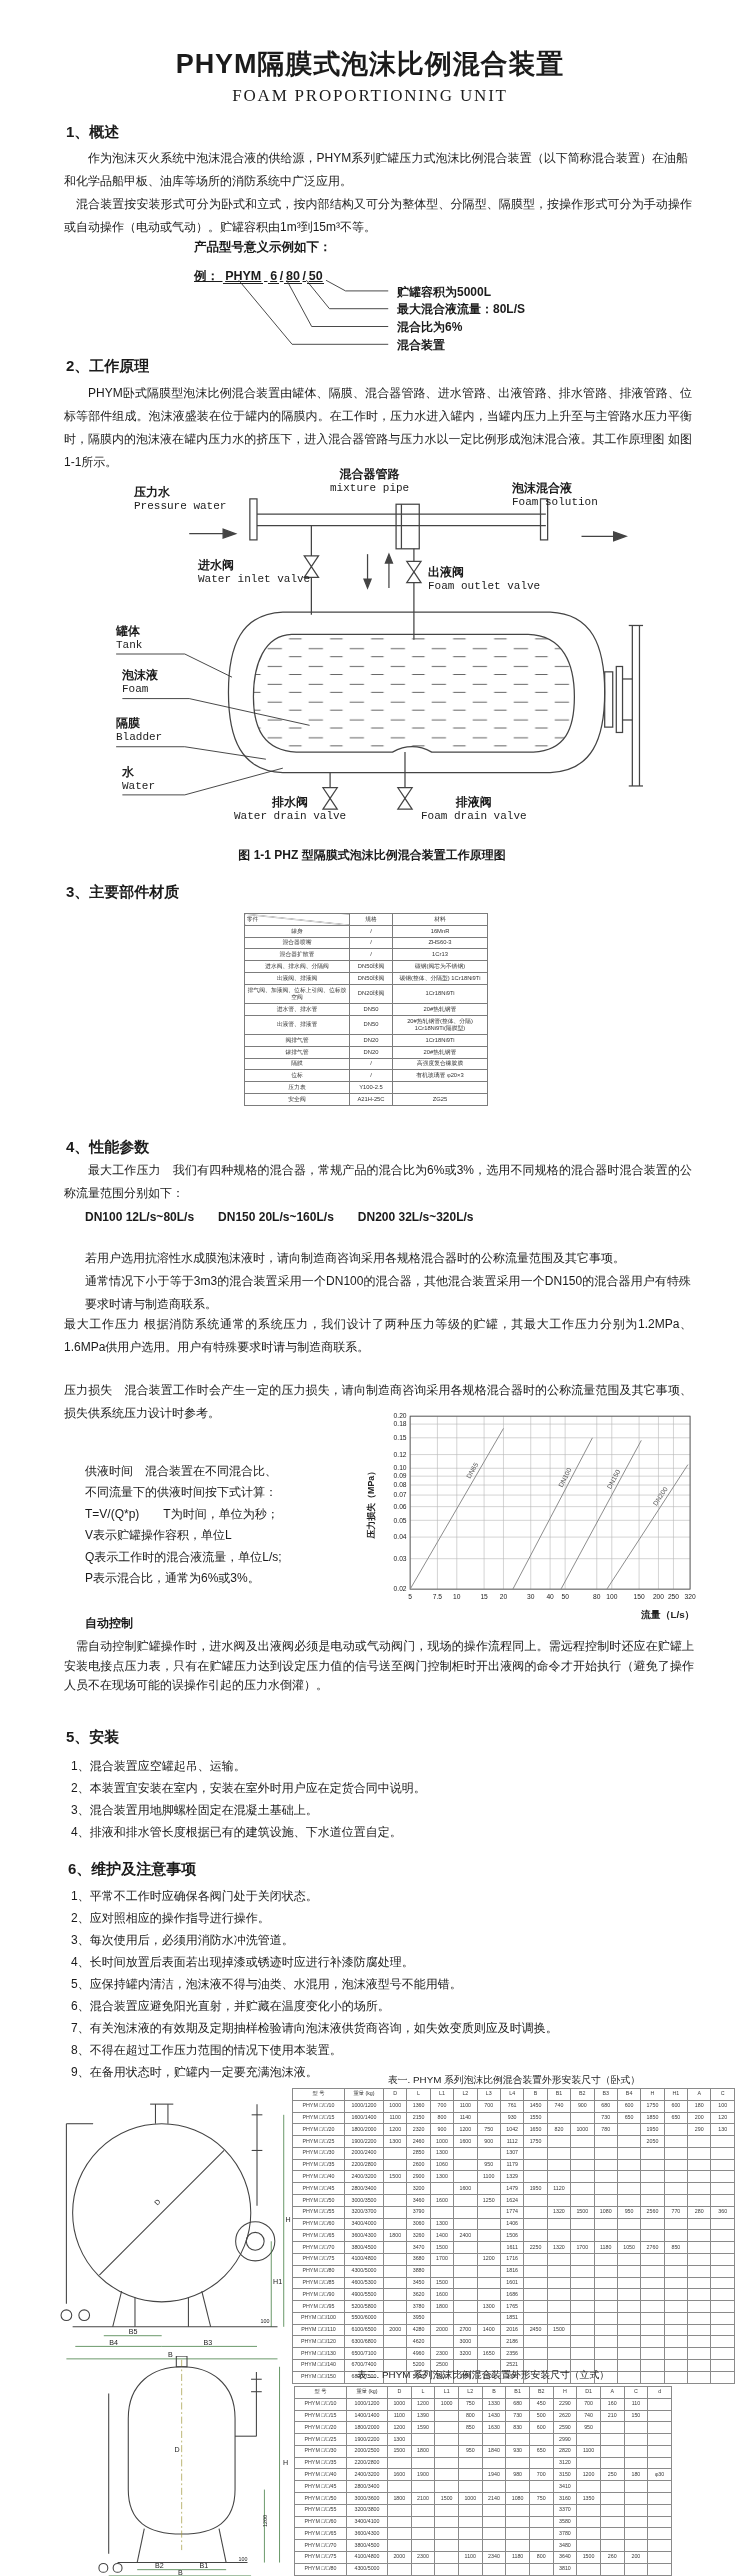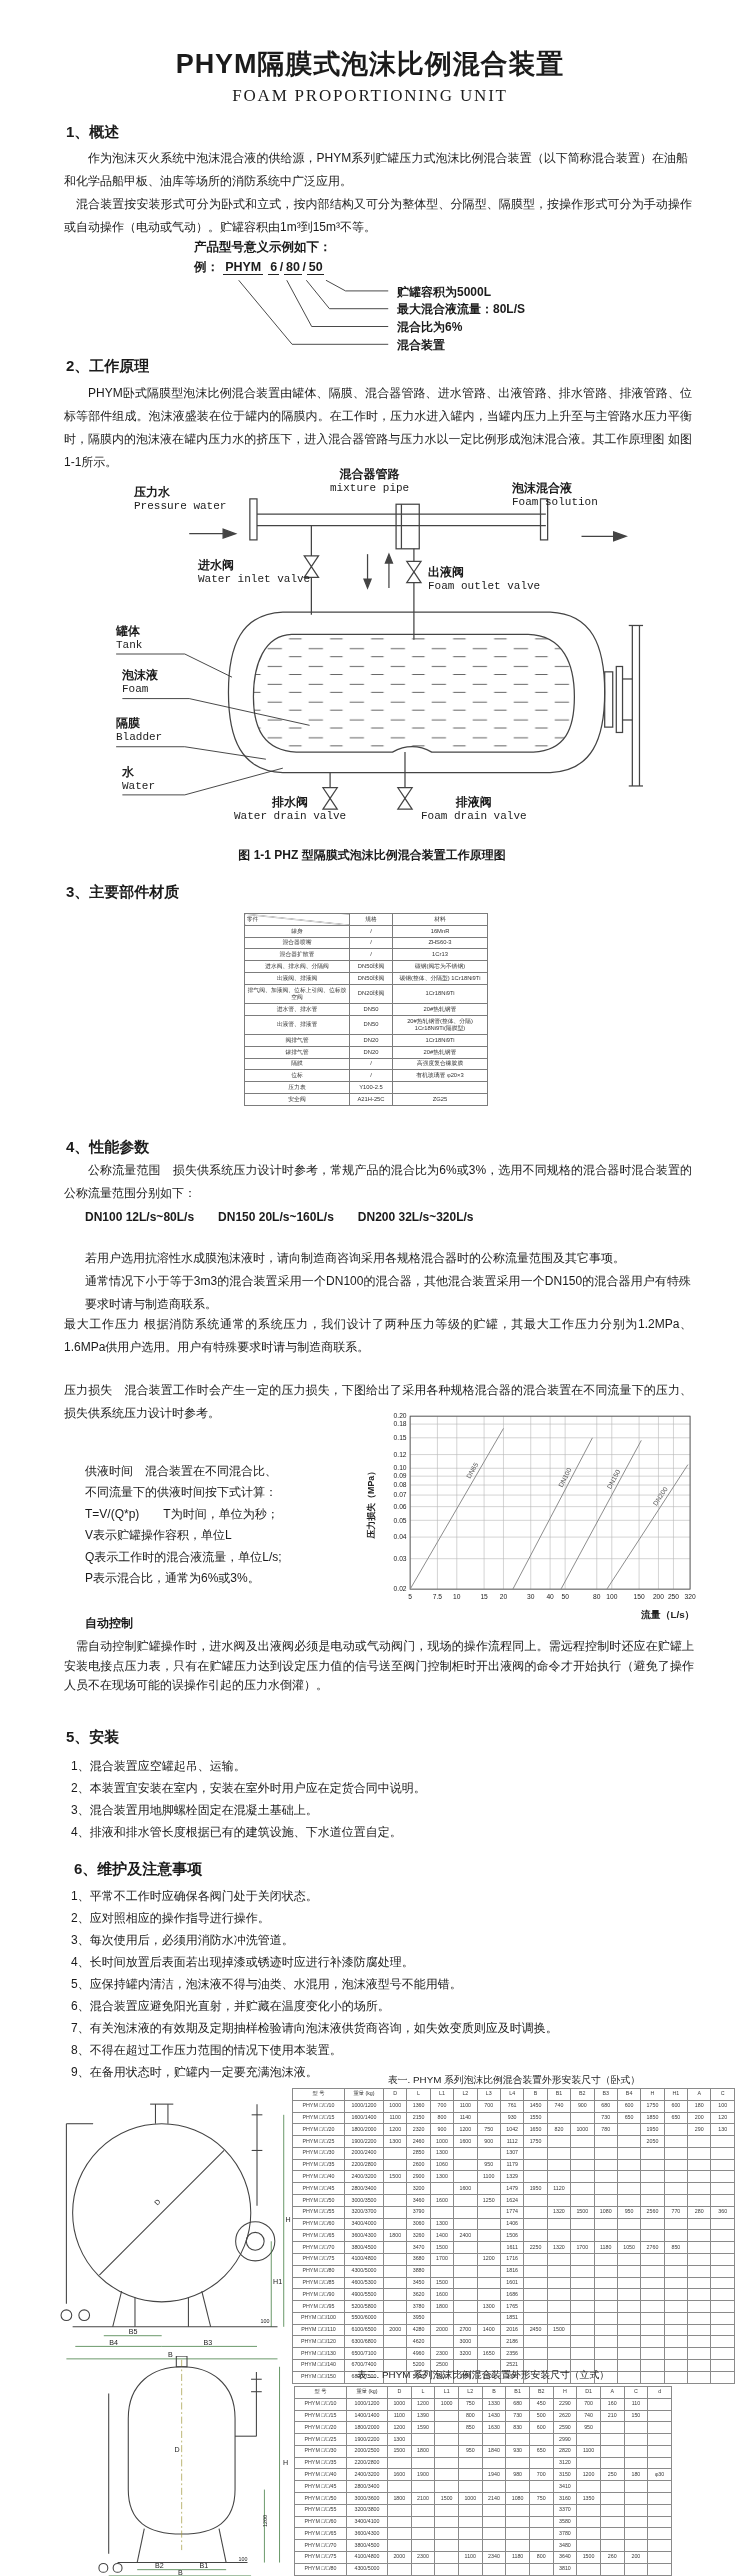--- a/index.html
+++ b/index.html
@@ -42,21 +42,21 @@
 
   <div class="abs doc-title" style="top:46px;left:0;">PHYM隔膜式泡沫比例混合装置</div>
   <div class="abs doc-subtitle" style="top:86px;left:0;">FOAM PROPORTIONING UNIT</div>
 
   <div class="abs h2" style="top:123px;left:66px;">1、概述</div>
   <div class="abs body-p ind2" style="top:147px;left:64px;width:624px;">作为泡沫灭火系统中泡沫混合液的供给源，PHYM系列贮罐压力式泡沫比例混合装置（以下简称混合装置）在油船和化学品船甲板、油库等场所的消防系统中广泛应用。</div>
   <div class="abs body-p" style="top:193px;left:64px;width:628px;text-indent:1em;">混合装置按安装形式可分为卧式和立式，按内部结构又可分为整体型、分隔型、隔膜型，按操作形式可分为手动操作或自动操作（电动或气动）。贮罐容积由1m³到15m³不等。</div>
 
   <div class="abs" style="top:239px;left:194px;width:499px;height:120px;">
     <div class="model-intro">产品型号意义示例如下：</div>
-    <div class="model-code" style="margin-top:3px;">
+    <div class="model-code" style="margin-top:12px;text-decoration:underline;">
       <span>例：</span>
       <span class="u">PHYM</span>
       <span class="u">6</span><span>/</span><span class="u">80</span><span>/</span><span class="u">50</span>
     </div>
     <svg class="abs" style="top:41px;left:18px;" width="178" height="77" viewBox="0 0 200 86">
       <g stroke="#333" stroke-width="1" fill="none">
         <polyline points="128,0 150,12 198,12"></polyline>
         <polyline points="106,0 132,32 198,32"></polyline>
         <polyline points="84,0 112,52 198,52"></polyline>
         <polyline points="30,0 90,72 198,72"></polyline>
@@ -268,26 +268,26 @@
           <tr>
             <td>安全阀</td>
             <td>A21H-25C</td>
             <td>ZG25</td>
           </tr>
         </tbody>
       </table>
     </div>
 
   <div class="abs h2" style="top:1138px;left:66px;">4、性能参数</div>
-  <div class="abs body-p ind2" style="top:1159px;left:64px;width:628px;">公称流量范围　损失供系统压力设计时参考，常规产品的混合比为6%或3%，选用不同规格的混合器时混合装置的公称流量范围分别如下：</div>
+  <div class="abs body-p ind2" style="top:1159px;left:64px;width:628px;">最大工作压力　我们有四种规格的混合器，常规产品的混合比为6%或3%，选用不同规格的混合器时混合装置的公称流量范围分别如下：</div>
   <div class="abs body-p" style="top:1206px;left:85px;width:588px;font-weight:bold;">DN100  12L/s~80L/s　　DN150  20L/s~160L/s　　DN200  32L/s~320L/s</div>
   <div class="abs body-p" style="top:1247px;left:85px;width:606px;">若用户选用抗溶性水成膜泡沫液时，请向制造商咨询采用各规格混合器时的公称流量范围及其它事项。</div>
   <div class="abs body-p" style="top:1270px;left:85px;width:606px;">通常情况下小于等于3m3的混合装置采用一个DN100的混合器，其他混合装置采用一个DN150的混合器用户有特殊要求时请与制造商联系。</div>
   <div class="abs body-p" style="top:1313px;left:64px;width:628px;">最大工作压力 根据消防系统通常的系统压力，我们设计了两种压力等级的贮罐，其最大工作压力分别为1.2MPa、1.6MPa供用户选用。用户有特殊要求时请与制造商联系。</div>
-  <div class="abs body-p" style="top:1379px;left:64px;width:628px;">压力损失　混合装置工作时会产生一定的压力损失，下图给出了采用各种规格混合器的混合装置在不同流量下的压力、损失供系统压力设计时参考。</div>
+  <div class="abs body-p" style="top:1379px;left:64px;width:628px;">压力损失　混合装置工作时会产生一定的压力损失，请向制造商咨询采用各规格混合器时的公称流量范围及其它事项、损失供系统压力设计时参考。</div>
 
   <div class="abs supply list" style="top:1461px;left:85px;width:294px;">
       <div class="li">供液时间　混合装置在不同混合比、</div>
       <div class="li">不同流量下的供液时间按下式计算：</div>
       <div class="li">T=V/(Q*p)　　T为时间，单位为秒；</div>
       <div class="li">V表示贮罐操作容积，单位L</div>
       <div class="li">Q表示工作时的混合液流量，单位L/s;</div>
       <div class="li">P表示混合比，通常为6%或3%。</div>
     </div>
 
@@ -369,21 +369,21 @@
   <div class="abs body-p" style="top:1637px;left:64px;width:630px;text-indent:1em;line-height:19.6px;">需自动控制贮罐操作时，进水阀及出液阀必须是电动或气动阀门，现场的操作流程同上。需远程控制时还应在贮罐上安装电接点压力表，只有在贮罐压力达到设定压力值的信号送至阀门控制柜时开出液阀的命令才开始执行（避免了操作人员不在现场可能的误操作引起的压力水倒灌）。</div>
 
   <div class="abs h2" style="top:1728px;left:66px;">5、安装</div>
   <div class="abs list" style="top:1755px;left:71px;width:624px;">
       <div class="li">1、混合装置应空罐起吊、运输。</div>
       <div class="li">2、本装置宜安装在室内，安装在室外时用户应在定货合同中说明。</div>
       <div class="li">3、混合装置用地脚螺栓固定在混凝土基础上。</div>
       <div class="li">4、排液和排水管长度根据已有的建筑设施、下水道位置自定。</div>
     </div>
 
-  <div class="abs h2" style="top:1860px;left:74px;">6、维护及注意事项</div>
+  <div class="abs h2" style="top:1860px;left:68px;">6、维护及注意事项</div>
   <div class="abs list" style="top:1885px;left:71px;width:642px;line-height:21.4px;">
       <div class="li">1、平常不工作时应确保各阀门处于关闭状态。</div>
       <div class="li">2、应对照相应的操作指导进行操作。</div>
       <div class="li">3、每次使用后，必须用消防水冲洗管道。</div>
       <div class="li">4、长时间放置后表面若出现掉漆或锈迹时应进行补漆防腐处理。</div>
       <div class="li">5、应保持罐内清洁，泡沫液不得与油类、水混用，泡沫液型号不能用错。</div>
       <div class="li">6、混合装置应避免阳光直射，并贮藏在温度变化小的场所。</div>
       <div class="li">7、有关泡沫液的有效期及定期抽样检验请向泡沫液供货商咨询，如失效变质则应及时调换。</div>
       <div class="li">8、不得在超过工作压力范围的情况下使用本装置。</div>
       <div class="li">9、在备用状态时，贮罐内一定要充满泡沫液。</div>

